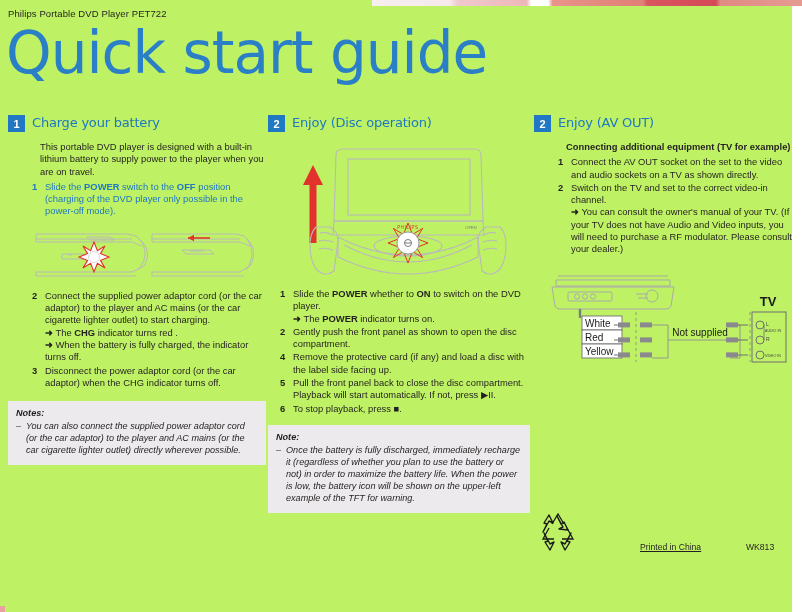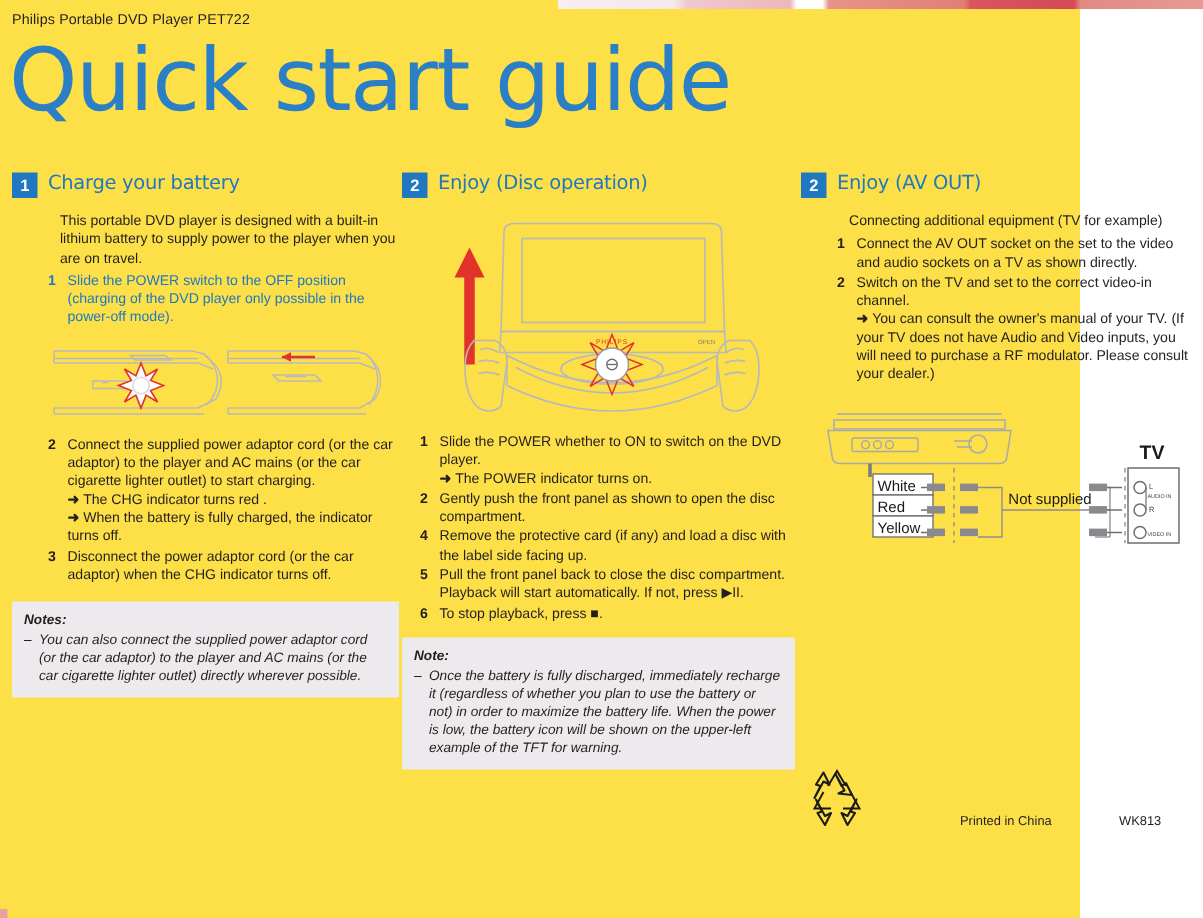--- a/index.html
+++ b/index.html
@@ -3,21 +3,21 @@
 <meta charset="utf-8">
 <style>
   * { box-sizing: border-box; }
   html, body {
     margin: 0; padding: 0;
     width: 802px; height: 612px;
     background: #ffffff;
     font-family: "Liberation Sans", sans-serif;
     overflow: hidden;
   }
-  .page { position: relative; width: 720px; height: 612px; background:#fde047; }
+  .page { position: relative; width: 792px; height: 612px; background:#bef264; }
 
   
   .top-strip {
     position: absolute; top: 0; left: 372px; width: 430px; height: 6px;
     background: linear-gradient(to right,
        #f7eef0 0%, #f5e9ec 18%, #efc9ce 20%, #eeb7b9 36%,
        #ffffff 37%, #ffffff 41%,
        #e8938a 42%, #e07f76 63%,
        #d9555f 64%, #d44a57 80%,
        #e08a84 81%, #e69b92 100%);
@@ -57,40 +57,40 @@
   }
 
   .body { font-size: 9.4px; line-height: 12.3px; color: #231f20; }
   .indent { padding-left: 32px; }
 
   
   .step { display: flex; gap: 4px; margin-top: 1px; }
   .step .n { flex: 0 0 9px; text-align: left; font-weight: bold; }
   .step .t { flex: 1 1 auto; }
   .blue { color: #1f78c1; }
-  .b { font-weight: normal; }
+  .b { font-weight: bold; }
   .arrowline { text-indent: 0; }
   .arrow { font-weight: bold; }
 
   .notebox {
     background: #eceaec; padding: 6px 8px 9px 8px;
     font-style: italic; font-size: 9.1px; line-height: 12px; color: #231f20;
   }
   .notebox .nt { font-weight: bold; margin-bottom: 1px; }
   .notebox .dash { display: flex; gap: 3px; }
   .notebox .dash .d { flex: 0 0 7px; }
 
   
   .fig { position: relative; }
   .fig svg { display: block; }
 
   
   .footer-print {
     position: absolute; left: 640px; top: 542px;
-    font-size: 8.6px; color: #231f20;
+    font-size: 8.6px; color: #231f20; text-decoration: underline;
   }
   .footer-code {
     position: absolute; left: 746px; top: 542px;
     font-size: 8.6px; color: #231f20;
   }
   .recycle { position: absolute; left: 537px; top: 512px; }
   .bottom-nick {
     position: absolute; left: 0; top: 606px; width: 5px; height: 6px;
     background: #e8a0a0;
   }

